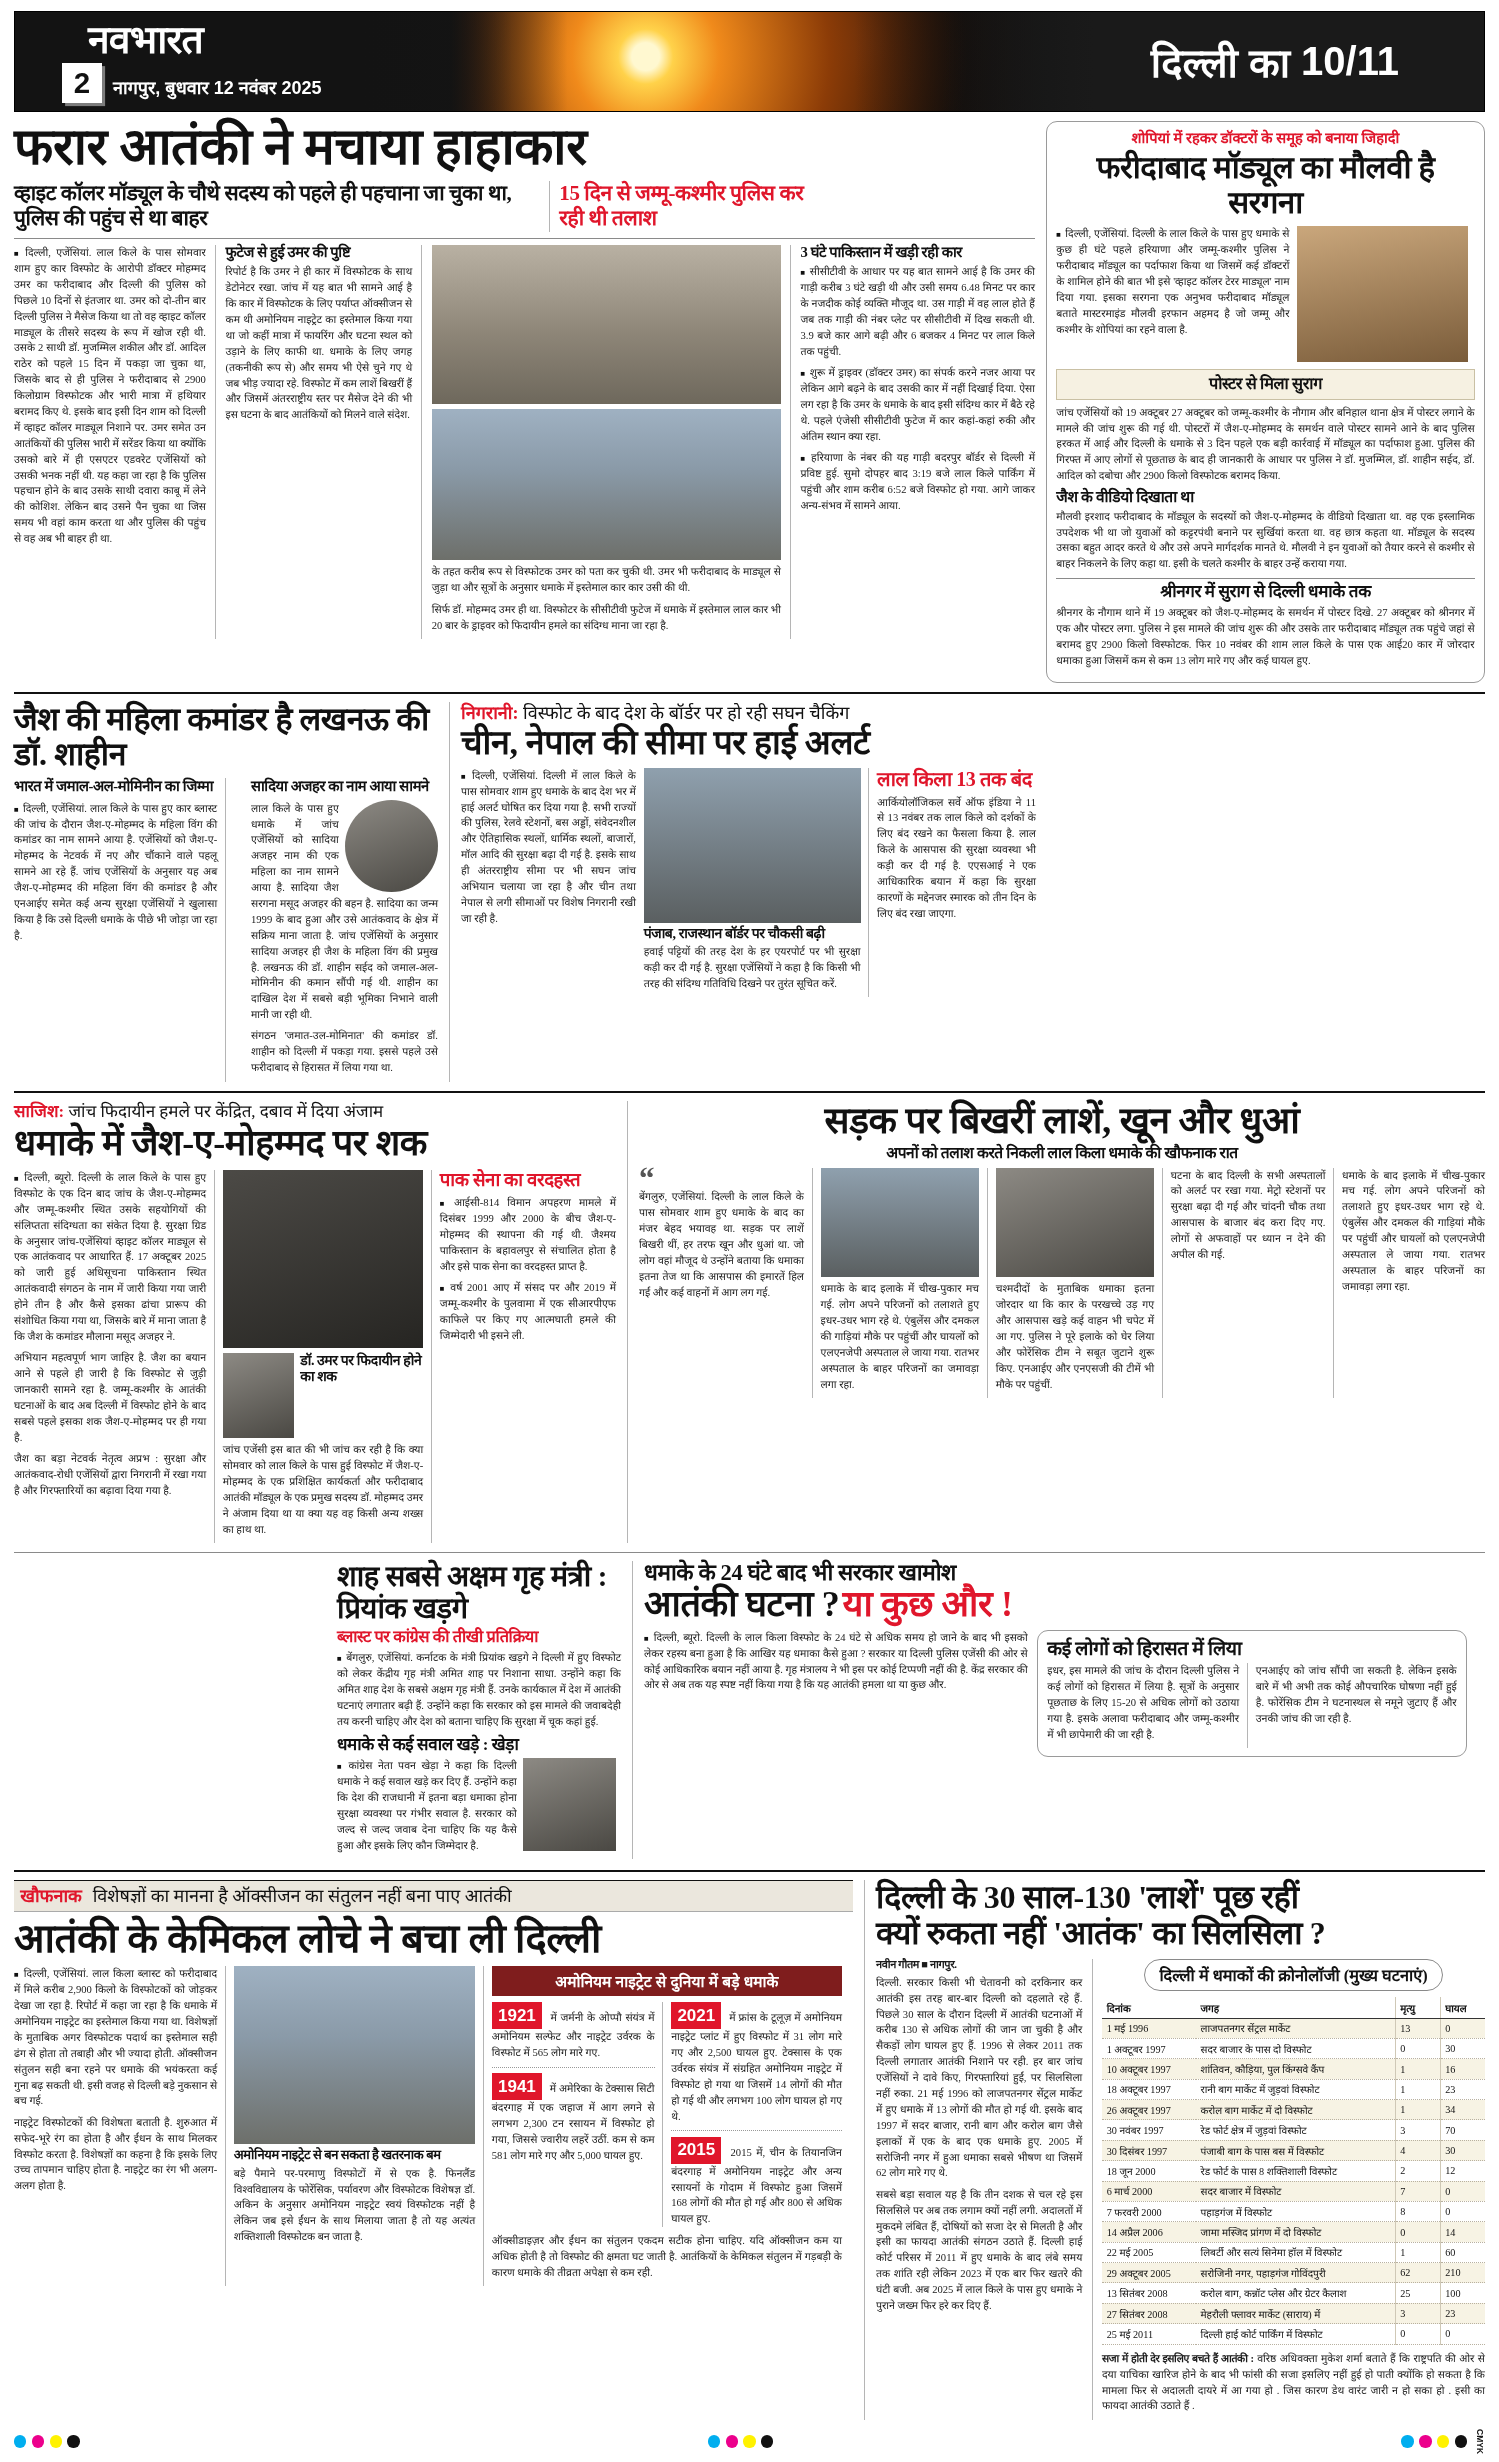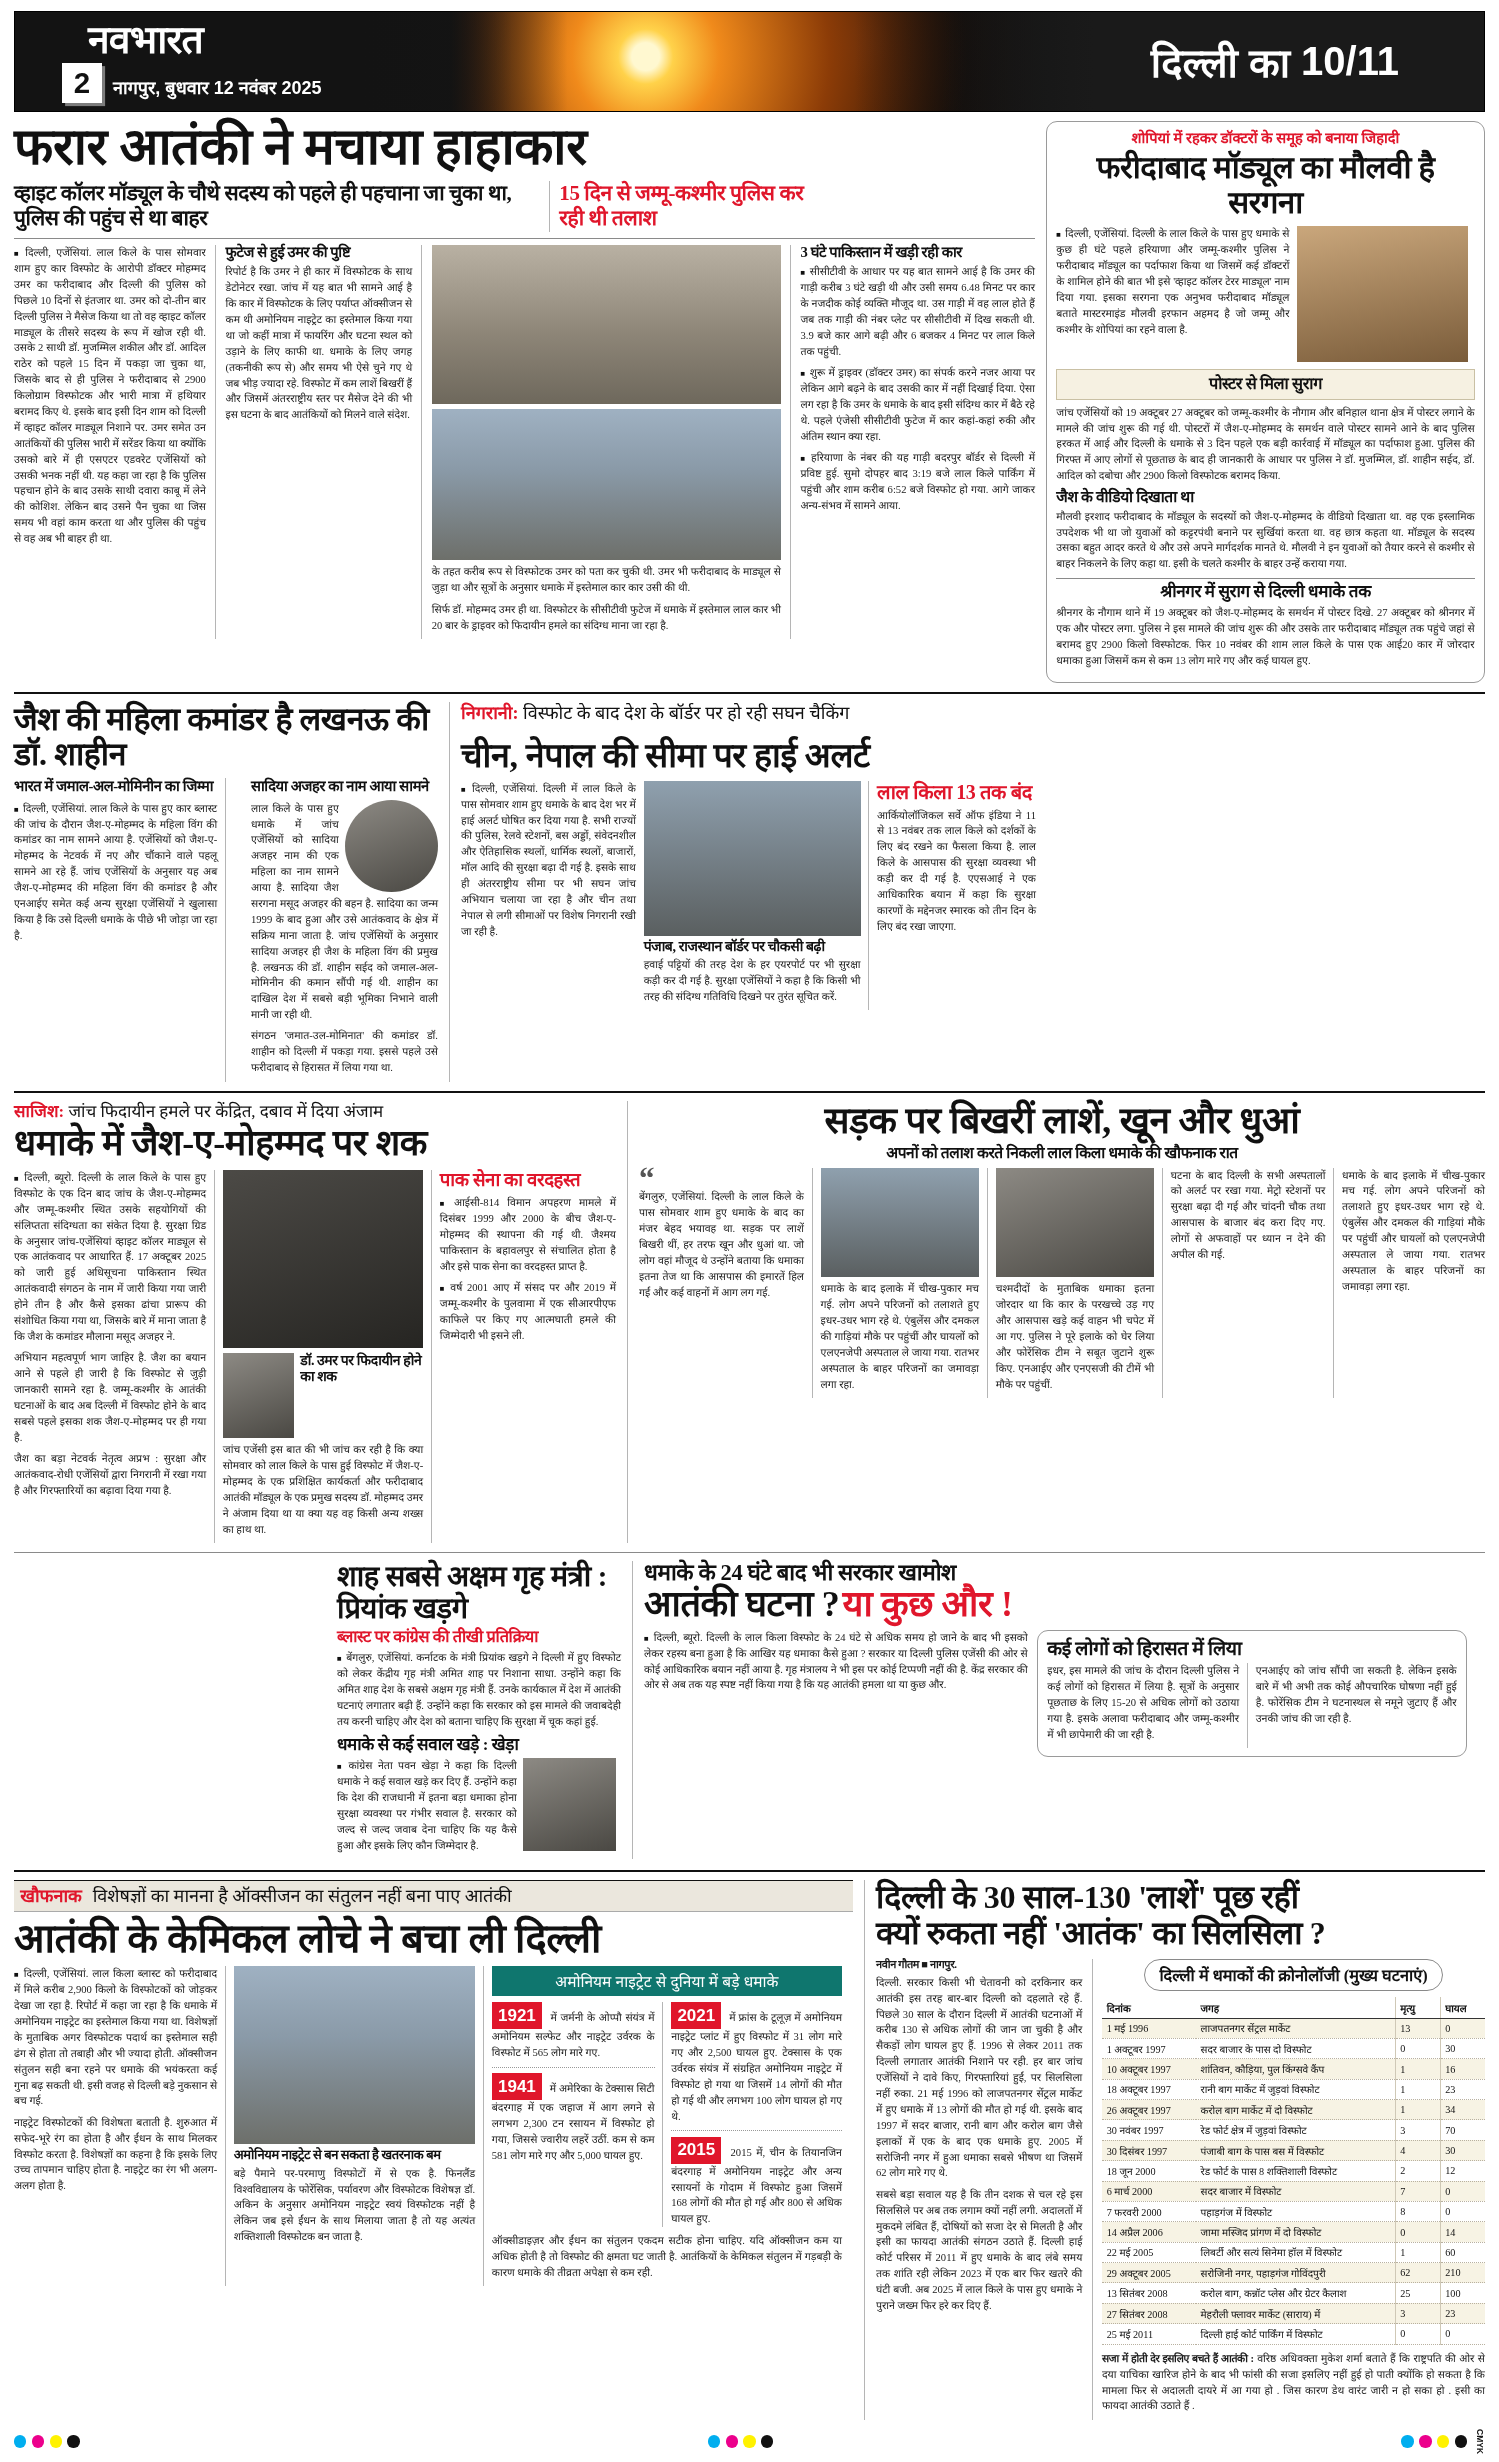--- a/index.html
+++ b/index.html
@@ -60,21 +60,21 @@
   .ph-street { background:
       linear-gradient(180deg,#9fb1c2 0%, #8a9aa8 40%, #6d6f6a 100%),
       radial-gradient(circle at 70% 60%, rgba(180,60,30,.45) 0 10%, rgba(0,0,0,0) 45%); }
   .ph-dark { background: linear-gradient(160deg,#4c4a46,#262522); }
   .ph-portrait { background: linear-gradient(160deg,#8d8a84,#4a4843); }
   .ph-sepia { background: linear-gradient(170deg,#caa77c,#7a5c3a); }
   .ph-crowd { background: linear-gradient(180deg,#8fa0ae,#5a5f60); }
 
   .boxed { border:0.8px solid #9a9a9a; border-radius: 11px; padding: 7.8px 9.3px; }
   .tintbox { background:#f6f1e2; border:0.8px solid #c9c0a4; padding: 6.2px 7.8px; }
-  .blackbar { background:#0f766e; color:#fff; font-weight:400; padding:3.9px 7.8px;
+  .blackbar { background:#7f1d1d; color:#fff; font-weight:700; padding:3.9px 7.8px;
               font-family:"Liberation Sans",sans-serif; }
   .greybar { background:#ebe7dd; border-top:1.6px solid #111; border-bottom:0.8px solid #aaa; }
 
   
   .yearchip { display:inline-block; background:#e0162b; color:#fff; font-weight:700;
               font-family:"Liberation Sans",sans-serif; font-size:17px; padding:0.8px 6.2px; margin-right:4.7px; }
 
   
   table.chron { width:100%; border-collapse: collapse; font-size: 10.2px; }
   table.chron th { background:#fff; text-align:left; font-weight:600; padding:3.1px 4.7px;
@@ -220,21 +220,21 @@
             </div>
         </div>
       </div>
     </div>
 
     <div class="vrule" style="width:598px; padding:0 11px;">
       <div style="font-size:18px; line-height:1.25;">
         <span class="kicker-red">निगरानी:</span>
         <span>विस्फोट के बाद देश के बॉर्डर पर हो रही सघन चैकिंग</span>
       </div>
-      <div class="hl" style="font-size:34px; line-height:1.1; margin-top:13px;">चीन, नेपाल की सीमा पर हाई अलर्ट</div>
+      <div class="hl" style="font-size:34px; line-height:1.1; margin-top:0;">चीन, नेपाल की सीमा पर हाई अलर्ट</div>
       <div class="flex" style="margin-top:6.2px;">
         <div style="width:183px; padding-right:7.8px;" class="body-txt">
           <p class="sq">दिल्ली, एजेंसियां. दिल्ली में लाल किले के पास सोमवार शाम हुए धमाके के बाद देश भर में हाई अलर्ट घोषित कर दिया गया है. सभी राज्यों की पुलिस, रेलवे स्टेशनों, बस अड्डों, संवेदनशील और ऐतिहासिक स्थलों, धार्मिक स्थलों, बाजारों, मॉल आदि की सुरक्षा बढ़ा दी गई है. इसके साथ ही अंतरराष्ट्रीय सीमा पर भी सघन जांच अभियान चलाया जा रहा है और चीन तथा नेपाल से लगी सीमाओं पर विशेष निगरानी रखी जा रही है.</p>
         </div>
         <div style="width:225px; padding-right:7.8px;">
           <div class="photo ph-crowd" style="height:155px;"></div>
           <div class="hl" style="font-size:14px; margin-top:3.9px;">पंजाब, राजस्थान बॉर्डर पर चौकसी बढ़ी</div>
           <div class="body-txt" style="margin-top:3.1px;">
               <p>हवाई पट्टियों की तरह देश के हर एयरपोर्ट पर भी सुरक्षा कड़ी कर दी गई है. सुरक्षा एजेंसियों ने कहा है कि किसी भी तरह की संदिग्ध गतिविधि दिखने पर तुरंत सूचित करें.</p>
             </div>

